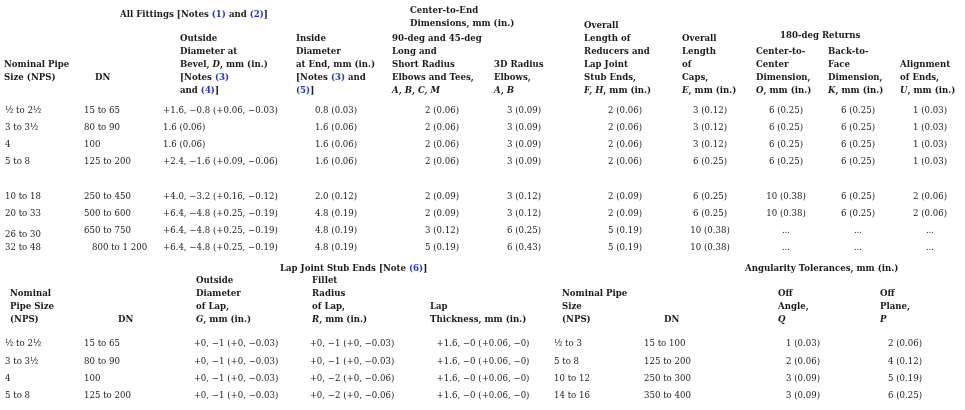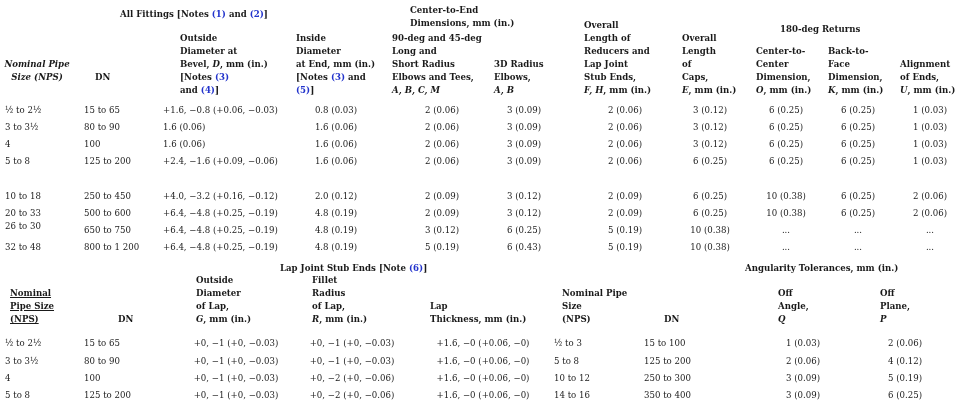--- a/index.html
+++ b/index.html
@@ -14,23 +14,23 @@
   .cell { position: absolute; font-size: 8.6px; line-height: 12px; white-space: nowrap; }
   .link { color: #2233cc; }
 </style>
 </head>
 <body>
 
 <div class="abs h" style="left:120px; top:8px; width:200px;">
   <span>All Fittings [Notes </span><span class="link">(1)</span><span> and </span><span class="link">(2)</span><span>]</span>
 </div>
 <div class="abs h" style="left:410px; top:4px; width:120px;">Center-to-End Dimensions, mm (in.)</div>
-<div class="abs h" style="left:780px; top:23px; width:150px;">180-deg Returns</div>
-
-<div class="abs h" style="left:4px; top:58px; width:66px; text-align:center;font-style:italic;">Nominal Pipe Size (NPS)</div>
+<div class="abs h" style="left:780px; top:29px; width:150px;">180-deg Returns</div>
+
+<div class="abs h" style="left:4px; top:58px; width:66px; text-align:left;">Nominal Pipe Size (NPS)</div>
 <div class="abs h" style="left:95px; top:71px; width:30px;">DN</div>
 <div class="abs h" style="left:180px; top:32px; width:112px;">Outside<br>Diameter at<br>Bevel, <i>D</i>, mm (in.)<br>[Notes <span class="link">(3)</span><br>and <span class="link">(4)</span>]</div>
 <div class="abs h" style="left:296px; top:32px; width:80px;">Inside<br>Diameter<br>at End, mm (in.)<br>[Notes <span class="link">(3)</span> and<br><span class="link">(5)</span>]</div>
 <div class="abs h" style="left:392px; top:32px; width:100px;">90-deg and 45-deg<br>Long and<br>Short Radius<br>Elbows and Tees,<br><i>A, B, C, M</i></div>
 <div class="abs h" style="left:494px; top:58px; width:60px;">3D Radius<br>Elbows,<br><i>A, B</i></div>
 <div class="abs h" style="left:584px; top:19px; width:82px;">Overall<br>Length of<br>Reducers and<br>Lap Joint<br>Stub Ends,<br><i>F, H</i>, mm (in.)</div>
 <div class="abs h" style="left:682px; top:32px; width:56px;">Overall<br>Length<br>of<br>Caps,<br><i>E</i>, mm (in.)</div>
 <div class="abs h" style="left:756px; top:45px; width:60px;">Center-to-<br>Center<br>Dimension,<br><i>O</i>, mm (in.)</div>
 <div class="abs h" style="left:828px; top:45px; width:60px;">Back-to-<br>Face<br>Dimension,<br><i>K</i>, mm (in.)</div>
 <div class="abs h" style="left:900px; top:58px; width:60px;">Alignment<br>of Ends,<br><i>U</i>, mm (in.)</div>
@@ -108,53 +108,53 @@
       <div class="cell" style="left: 296px; top: 207px; width: 80px; text-align: center;">4.8 (0.19)</div>
       <div class="cell" style="left: 392px; top: 207px; width: 100px; text-align: center;">2 (0.09)</div>
       <div class="cell" style="left: 494px; top: 207px; width: 60px; text-align: center;">3 (0.12)</div>
       <div class="cell" style="left: 584px; top: 207px; width: 82px; text-align: center;">2 (0.09)</div>
       <div class="cell" style="left: 682px; top: 207px; width: 56px; text-align: center;">6 (0.25)</div>
       <div class="cell" style="left: 756px; top: 207px; width: 60px; text-align: center;">10 (0.38)</div>
       <div class="cell" style="left: 828px; top: 207px; width: 60px; text-align: center;">6 (0.25)</div>
       <div class="cell" style="left: 900px; top: 207px; width: 60px; text-align: center;">2 (0.06)</div>
     </div>
     <div>
-      <div class="cell" style="left: 5px; top: 220px; width: 70px; text-align: left;">26 to 30</div>
+      <div class="cell" style="left: 5px; top: 228px; width: 70px; text-align: left;">26 to 30</div>
       <div class="cell" style="left: 84px; top: 224px; width: 80px; text-align: left;">650 to 750</div>
       <div class="cell" style="left: 163px; top: 224px; width: 140px; text-align: left;">+6.4, −4.8 (+0.25, −0.19)</div>
       <div class="cell" style="left: 296px; top: 224px; width: 80px; text-align: center;">4.8 (0.19)</div>
       <div class="cell" style="left: 392px; top: 224px; width: 100px; text-align: center;">3 (0.12)</div>
       <div class="cell" style="left: 494px; top: 224px; width: 60px; text-align: center;">6 (0.25)</div>
       <div class="cell" style="left: 584px; top: 224px; width: 82px; text-align: center;">5 (0.19)</div>
       <div class="cell" style="left: 682px; top: 224px; width: 56px; text-align: center;">10 (0.38)</div>
       <div class="cell" style="left: 756px; top: 224px; width: 60px; text-align: center;">...</div>
       <div class="cell" style="left: 828px; top: 224px; width: 60px; text-align: center;">...</div>
       <div class="cell" style="left: 900px; top: 224px; width: 60px; text-align: center;">...</div>
     </div>
     <div>
       <div class="cell" style="left: 5px; top: 241px; width: 70px; text-align: left;">32 to 48</div>
-      <div class="cell" style="left: 84px; top: 241px; width: 80px; text-align: left;">800 to 1 200</div>
+      <div class="cell" style="left: 92px; top: 241px; width: 80px; text-align: left;">800 to 1 200</div>
       <div class="cell" style="left: 163px; top: 241px; width: 140px; text-align: left;">+6.4, −4.8 (+0.25, −0.19)</div>
       <div class="cell" style="left: 296px; top: 241px; width: 80px; text-align: center;">4.8 (0.19)</div>
       <div class="cell" style="left: 392px; top: 241px; width: 100px; text-align: center;">5 (0.19)</div>
       <div class="cell" style="left: 494px; top: 241px; width: 60px; text-align: center;">6 (0.43)</div>
       <div class="cell" style="left: 584px; top: 241px; width: 82px; text-align: center;">5 (0.19)</div>
       <div class="cell" style="left: 682px; top: 241px; width: 56px; text-align: center;">10 (0.38)</div>
       <div class="cell" style="left: 756px; top: 241px; width: 60px; text-align: center;">...</div>
       <div class="cell" style="left: 828px; top: 241px; width: 60px; text-align: center;">...</div>
       <div class="cell" style="left: 900px; top: 241px; width: 60px; text-align: center;">...</div>
     </div>
   </div>
 
 <div class="abs h" style="left:280px; top:262px; width:180px;">
   <span>Lap Joint Stub Ends [Note </span><span class="link">(6)</span><span>]</span>
 </div>
 <div class="abs h" style="left:745px; top:262px; width:160px;">Angularity Tolerances, mm (in.)</div>
 
-<div class="abs h" style="left:10px; top:287px; width:52px;text-decoration:underline;">Nominal<br>Pipe Size<br>(NPS)</div>
+<div class="abs h" style="left:10px; top:287px; width:52px;">Nominal<br>Pipe Size<br>(NPS)</div>
 <div class="abs h" style="left:118px; top:313px; width:30px;">DN</div>
 <div class="abs h" style="left:196px; top:274px; width:80px;">Outside<br>Diameter<br>of Lap,<br><i>G</i>, mm (in.)</div>
 <div class="abs h" style="left:312px; top:274px; width:80px;">Fillet<br>Radius<br>of Lap,<br><i>R</i>, mm (in.)</div>
 <div class="abs h" style="left:430px; top:300px; width:106px;">Lap<br>Thickness, mm (in.)</div>
 <div class="abs h" style="left:562px; top:287px; width:80px;">Nominal Pipe<br>Size<br>(NPS)</div>
 <div class="abs h" style="left:664px; top:313px; width:30px;">DN</div>
 <div class="abs h" style="left:778px; top:287px; width:50px;">Off<br>Angle,<br><i>Q</i></div>
 <div class="abs h" style="left:880px; top:287px; width:50px;">Off<br>Plane,<br><i>P</i></div>
 
 <div id="t2body">

